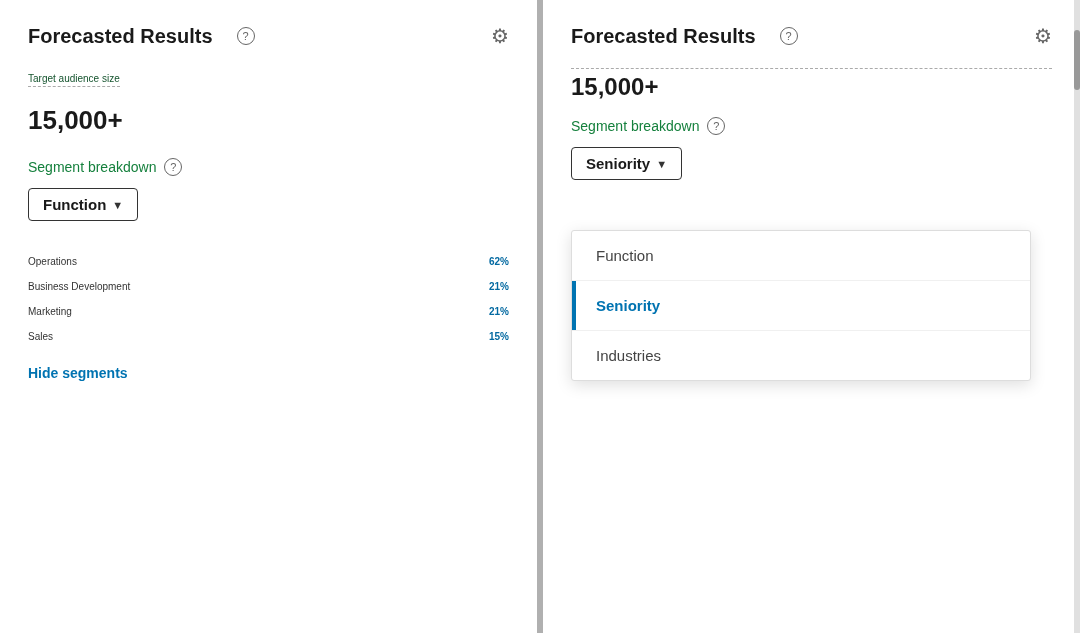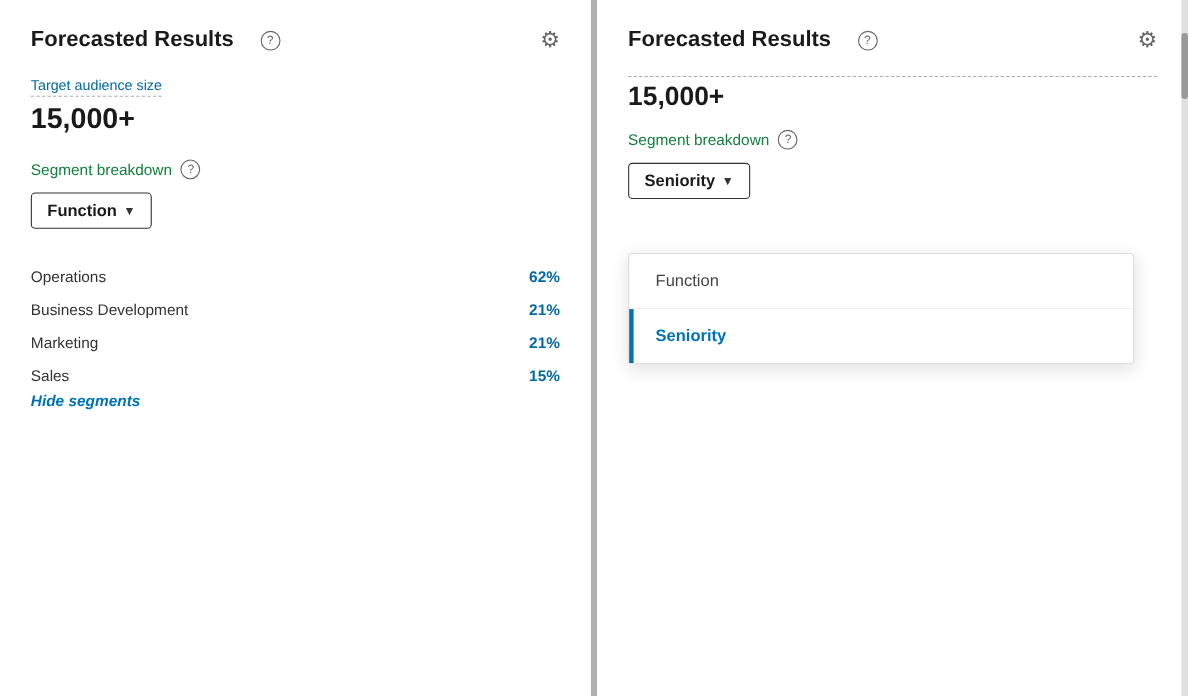--- a/index.html
+++ b/index.html
@@ -58,23 +58,23 @@
       flex-shrink: 0;
     }
 
     .gear-icon {
       font-size: 20px;
       color: #666;
       cursor: pointer;
     }
 
     .audience-label {
-      font-size: 13px;
-      color: #0369a1;
-      margin-bottom: 0;
+      font-size: 10px;
+      color: #14532d;
+      margin-bottom: 14px;
       border-bottom: 1.5px dashed #aaa;
       display: inline-block;
       padding-bottom: 2px;
     }
 
     .audience-size {
       font-size: 26px;
       font-weight: 700;
       color: #1a1a1a;
       margin-bottom: 22px;
@@ -118,36 +118,36 @@
 
     .segment-list {
       margin-top: 8px;
     }
 
     .segment-row {
       display: flex;
       justify-content: space-between;
       align-items: center;
       padding: 7px 0;
-      font-size: 14px;
+      font-size: 10px;
       color: #333;
     }
 
     .segment-row .pct {
       font-weight: 600;
       color: #0369a1;
     }
 
     .hide-link {
       color: #0073b1;
       font-size: 14px;
       font-weight: 600;
       cursor: pointer;
+      margin-top: 16px;
       display: inline-block;
-      font-style: italic;
     }
 
     
     .audience-size-right {
       font-size: 24px;
       font-weight: 700;
       color: #1a1a1a;
       margin-bottom: 16px;
       border-top: 1.5px dashed #aaa;
       padding-top: 4px;
@@ -283,19 +283,20 @@
   <button class="dropdown-btn">
     <span>Seniority</span>
     <span class="dropdown-arrow">▼</span>
   </button>
 
   
   <div class="dropdown-menu">
 
   <div class="dropdown-menu-item">Function</div>
       <div class="dropdown-menu-item active">Seniority</div>
+      <div class="dropdown-menu-item">Industries</div>
     </div>
 
   
   <div class="scrollbar-right">
     <div class="scrollbar-thumb"></div>
   </div>
 </div>
 
 </body></html>

